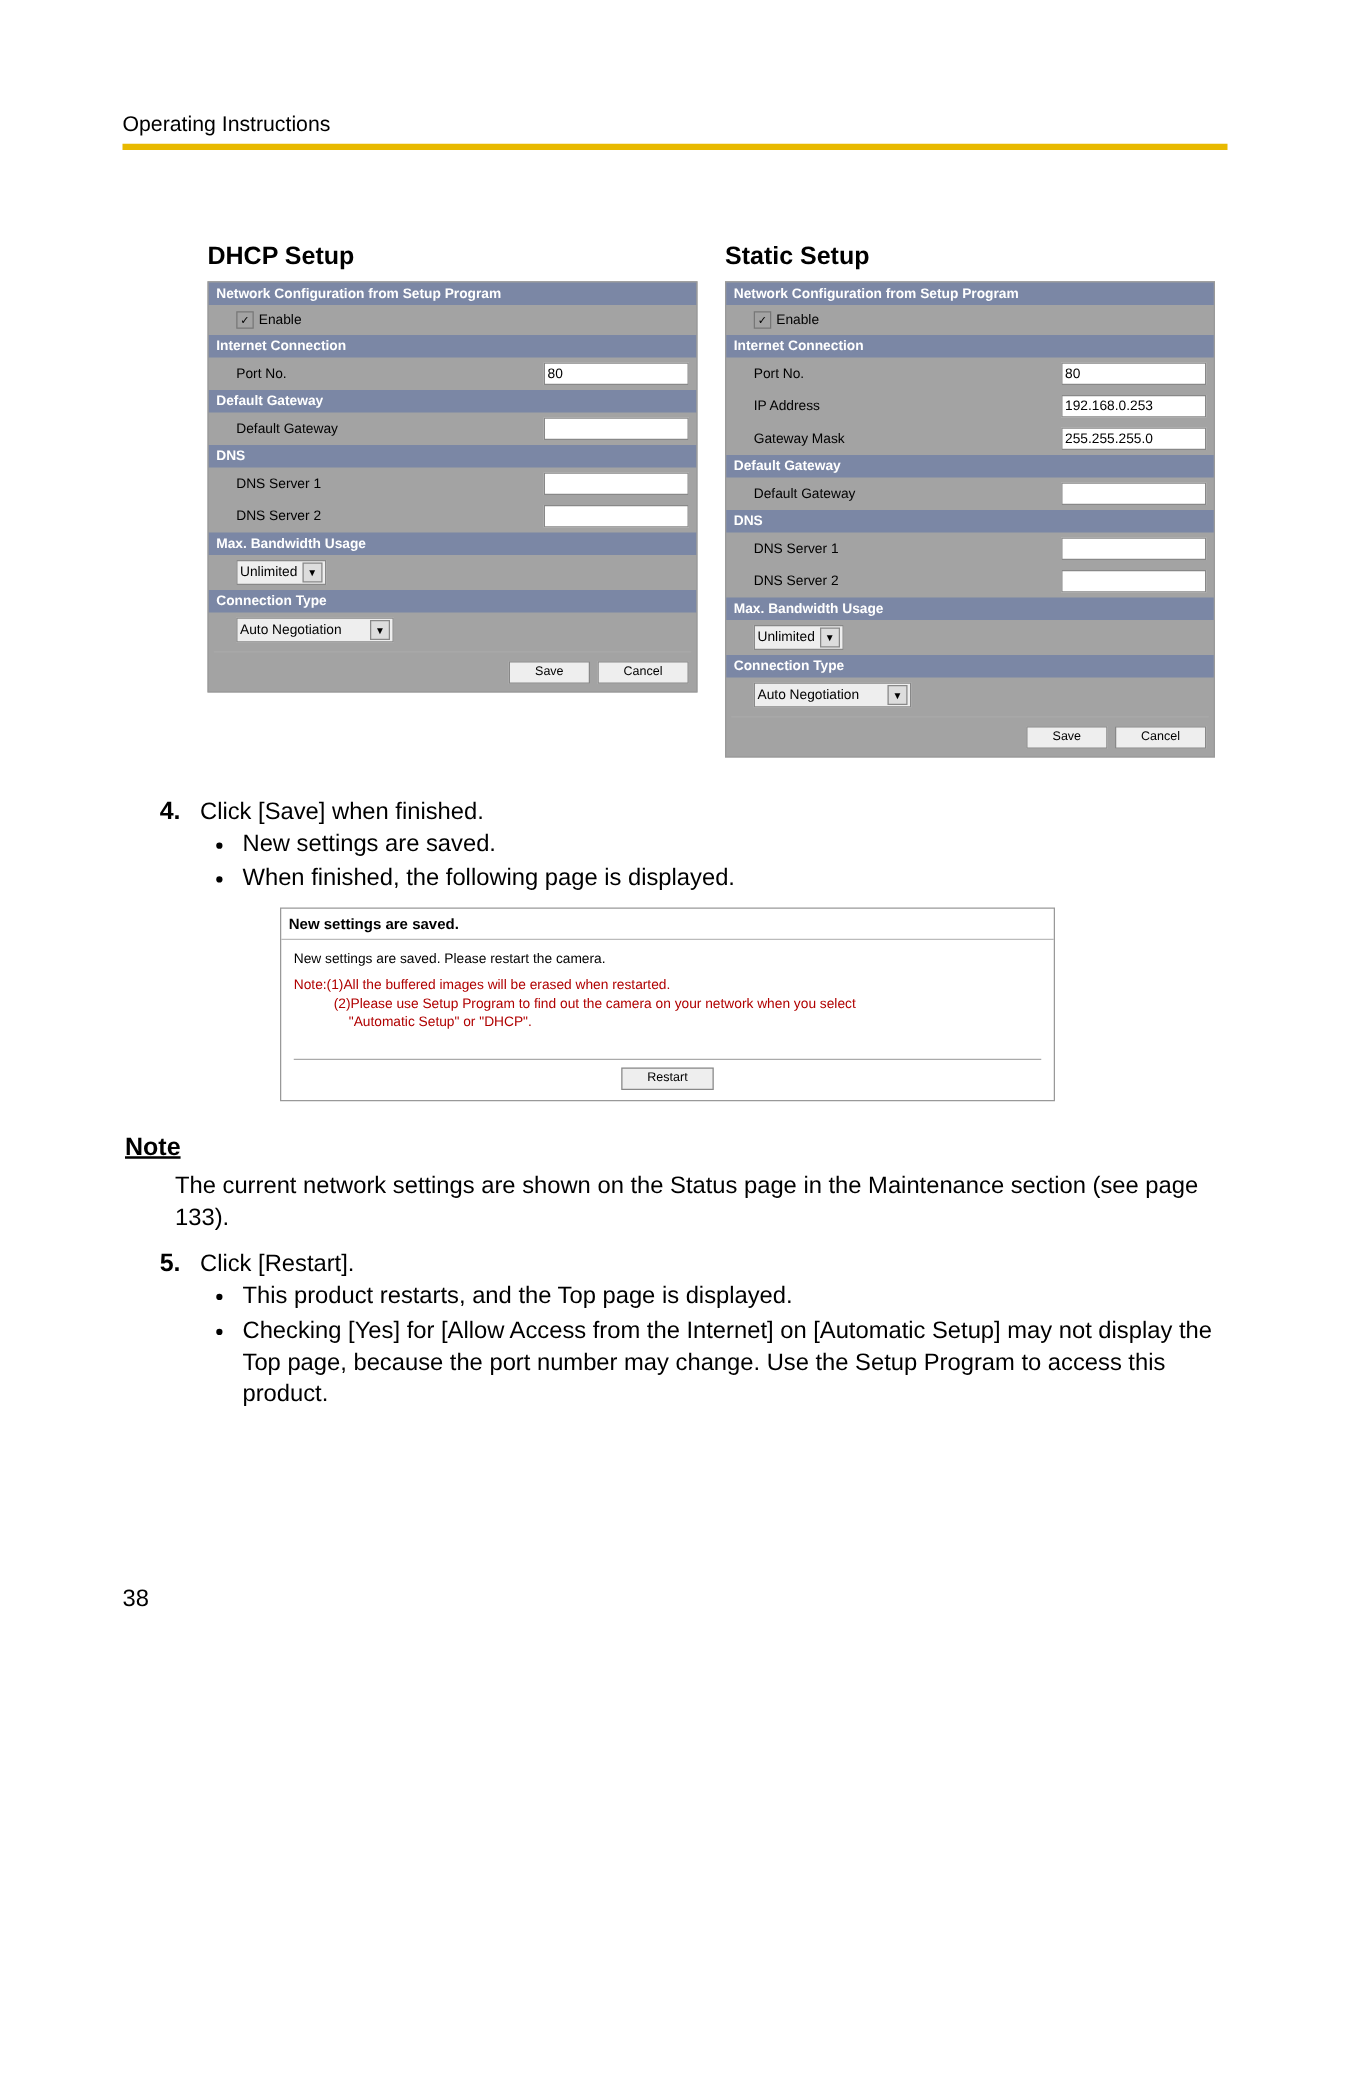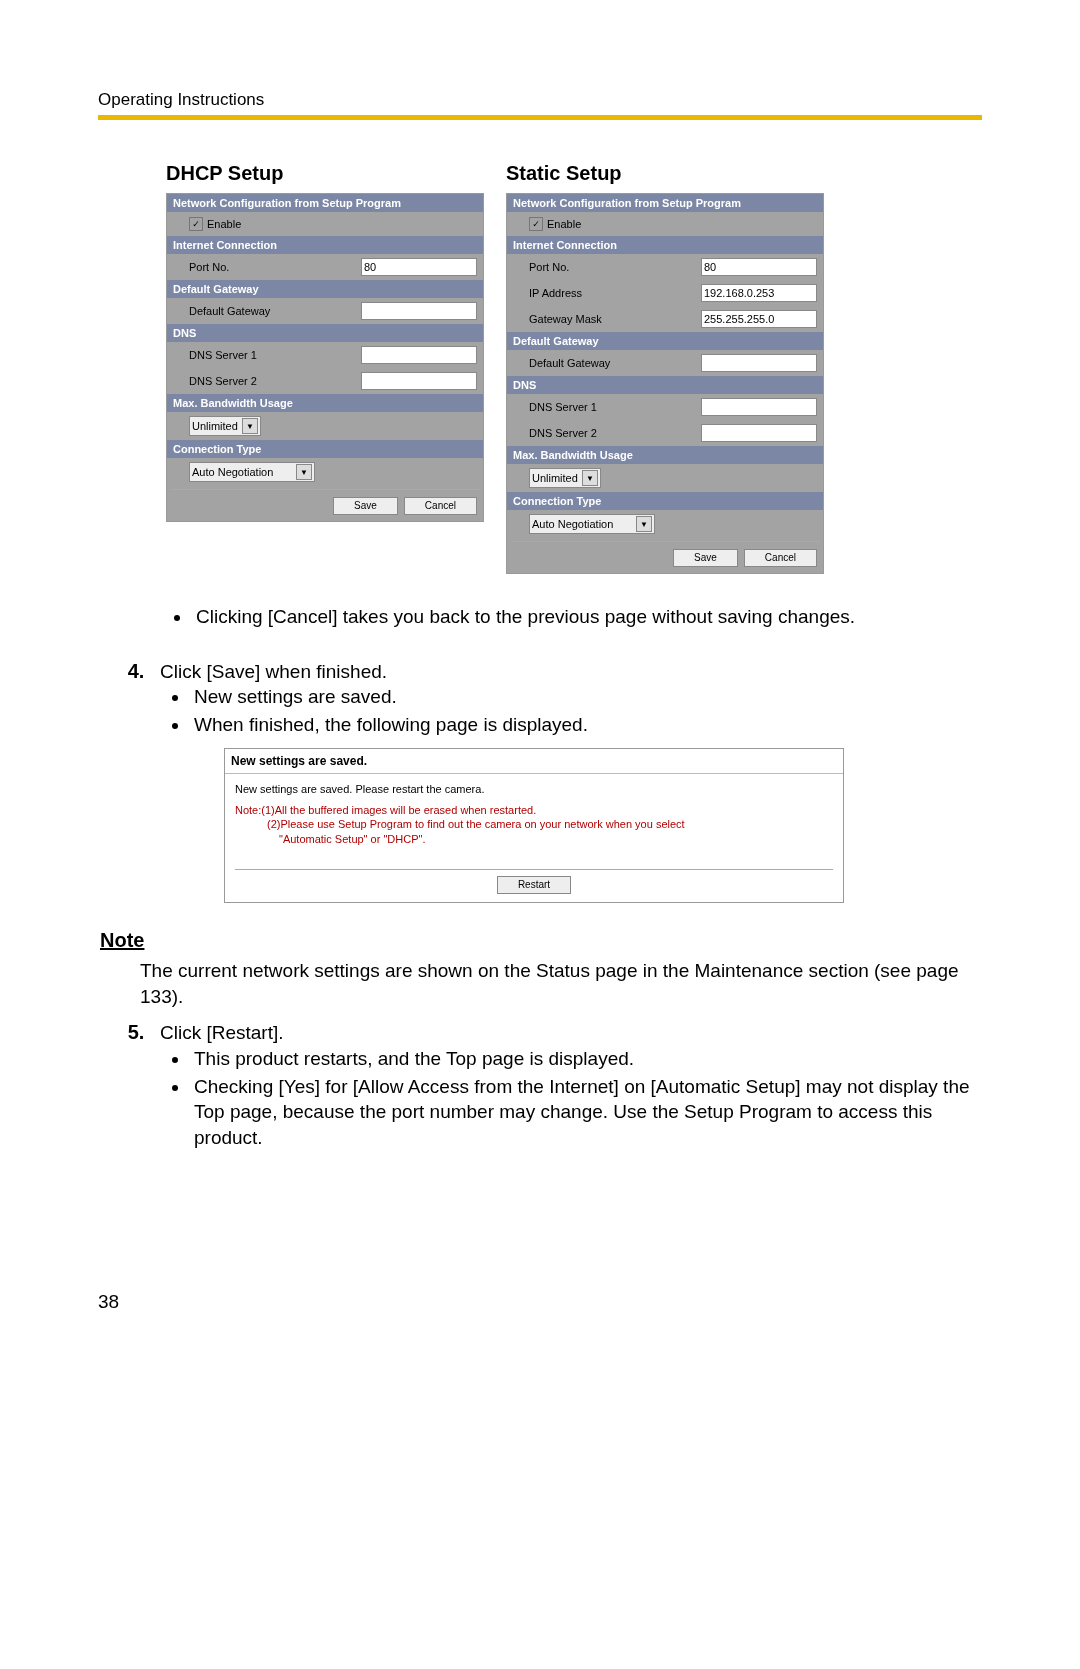--- a/index.html
+++ b/index.html
@@ -20,21 +20,21 @@
   .rule {
     height: 5px;
     background: #e8b900;
     margin-bottom: 42px;
   }
   .panels {
     margin-left: 68px;
     display: flex;
     gap: 22px;
   }
-  .panel-col { width: 318px; }
+  .panel-col { width: 392px; margin-top: 32px; }
   .panel-title {
     font-weight: bold;
     font-size: 20px;
     margin-bottom: 8px;
   }
   .panel {
     border: 1px solid #999;
     font-size: 11px;
     background: #a3a3a3;
   }
@@ -257,23 +257,20 @@
         <div class="hr-thin"></div>
         <div class="btn-bar">
           <button class="sbtn">Save</button>
           <button class="sbtn">Cancel</button>
         </div>
       </div>
     </div>
   </div>
 
   <div class="body-text">
-    <ul class="bullets">
-      <li>Clicking [Cancel] takes you back to the previous page without saving changes.</li>
-    </ul>
 
     <ol class="steps" start="4">
       <li>
         <span>Click [Save] when finished.</span>
         <ul class="bullets" style="margin-left:30px;">
           <li>New settings are saved.</li>
           <li>When finished, the following page is displayed.</li>
         </ul>
 
         <div class="saved-panel">

